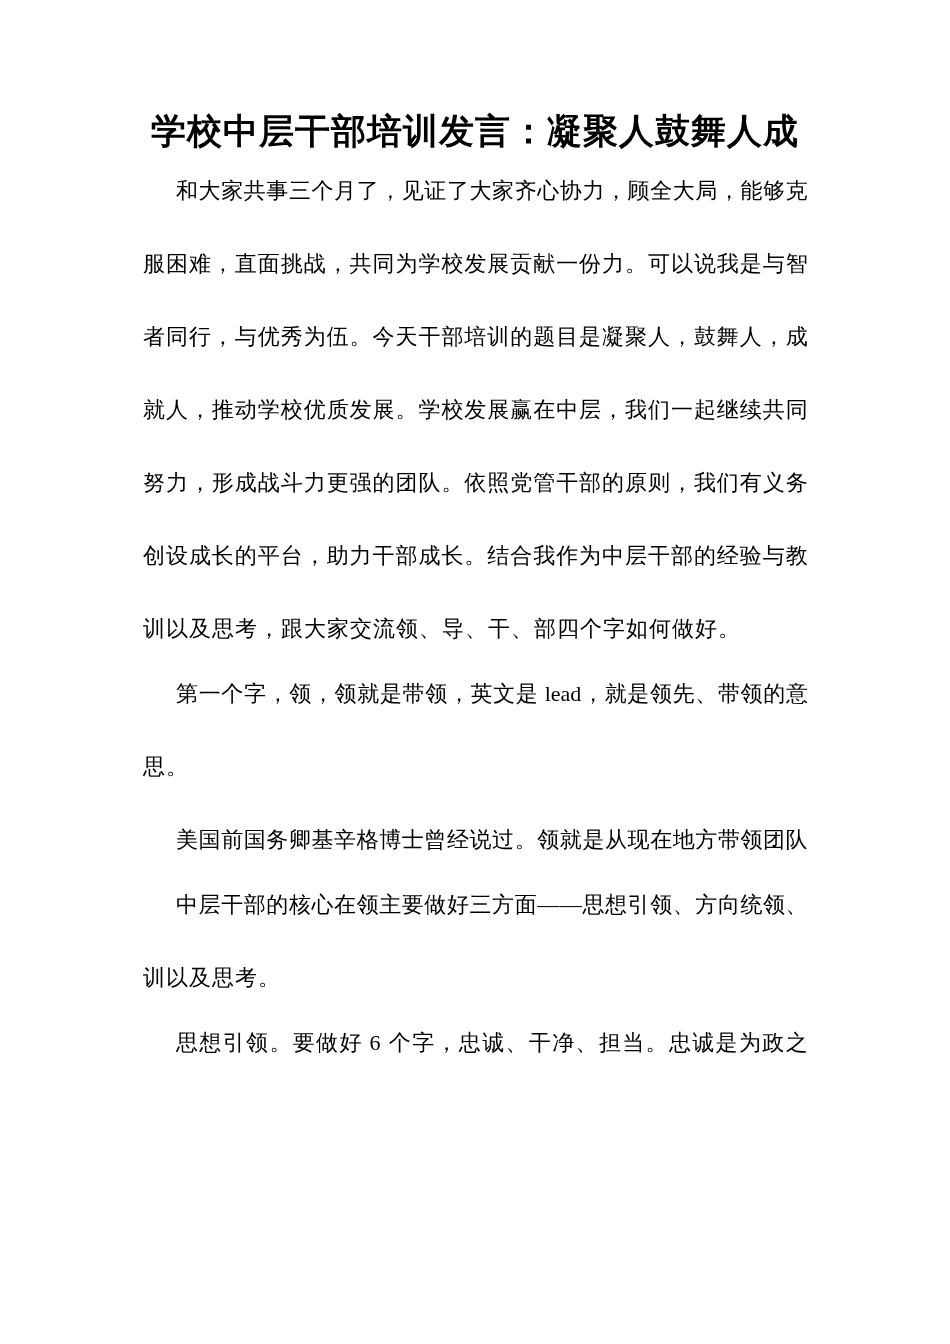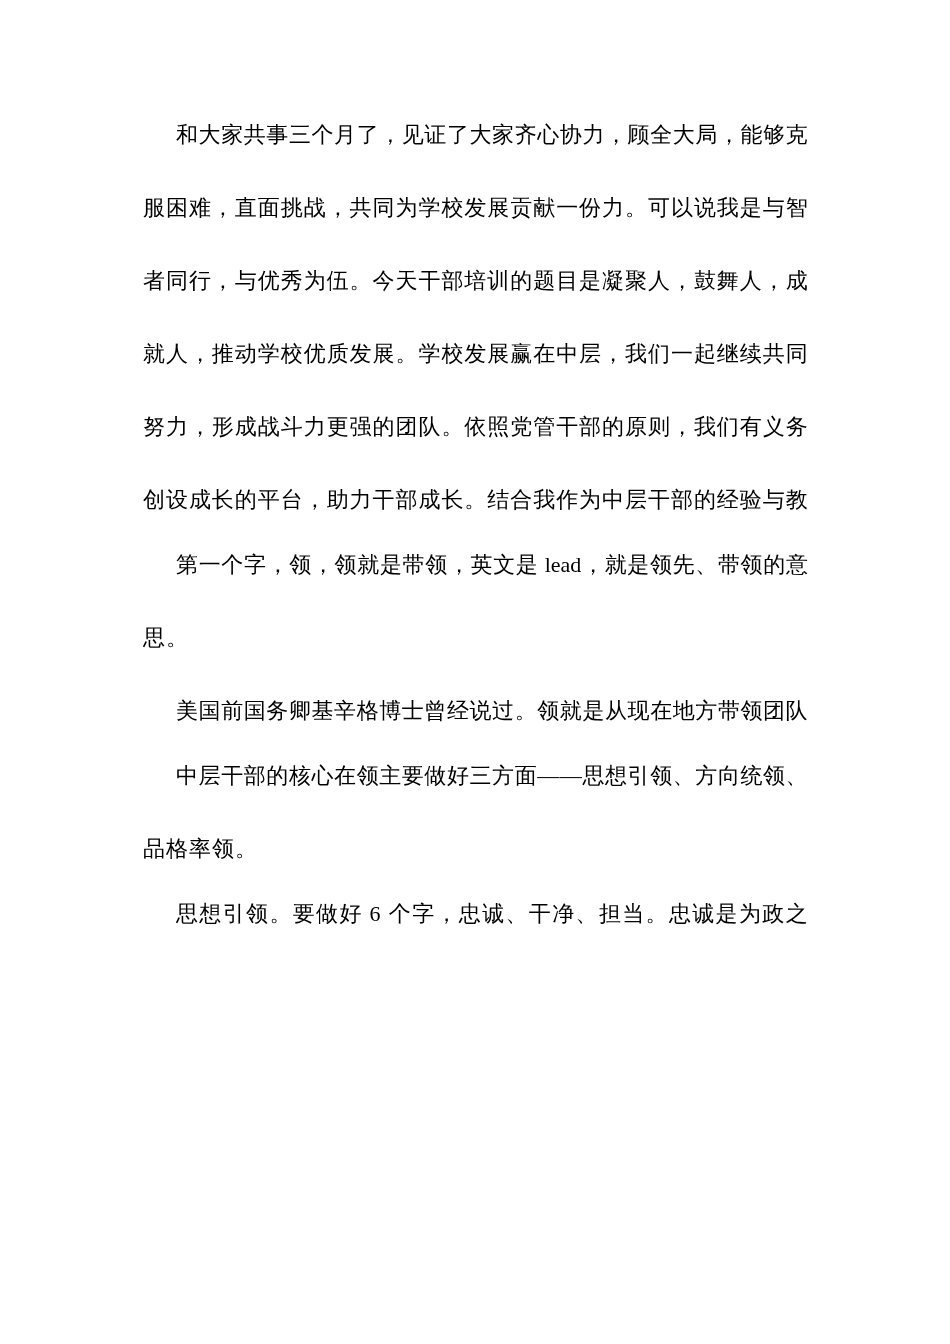--- a/index.html
+++ b/index.html
@@ -64,20 +64,21 @@
   }
   .line.tight {
     margin-top: -8px;
   }
 </style>
 </head>
 <body>
 
 <div class="page">
   <div class="title">
+    <div class="tline">学校中层干部培训发言：凝聚人鼓舞人成</div>
   </div>
   <div class="doc-body">
       <div class="line fill indent">
         <span>和</span>
         <span>大</span>
         <span>家</span>
         <span>共</span>
         <span>事</span>
         <span>三</span>
         <span>个</span>
@@ -251,20 +252,21 @@
         <span>中</span>
         <span>层</span>
         <span>干</span>
         <span>部</span>
         <span>的</span>
         <span>经</span>
         <span>验</span>
         <span>与</span>
         <span>教</span>
       </div>
+      <div class="line plain">训以及思考，跟大家交流领、导、干、部四个字如何做好。</div>
       <div class="line fill indent tight">
         <span>第</span>
         <span>一</span>
         <span>个</span>
         <span>字</span>
         <span>，</span>
         <span>领</span>
         <span>，</span>
         <span>领</span>
         <span>就</span>
@@ -342,21 +344,21 @@
         <span>想</span>
         <span>引</span>
         <span>领</span>
         <span>、</span>
         <span>方</span>
         <span>向</span>
         <span>统</span>
         <span>领</span>
         <span>、</span>
       </div>
-      <div class="line plain">品格率领。</div>
+      <div class="line plain">训以及思考。</div>
       <div class="line fill indent tight">
         <span>思</span>
         <span>想</span>
         <span>引</span>
         <span>领</span>
         <span>。</span>
         <span>要</span>
         <span>做</span>
         <span>好</span>
         <span>&nbsp;</span>

